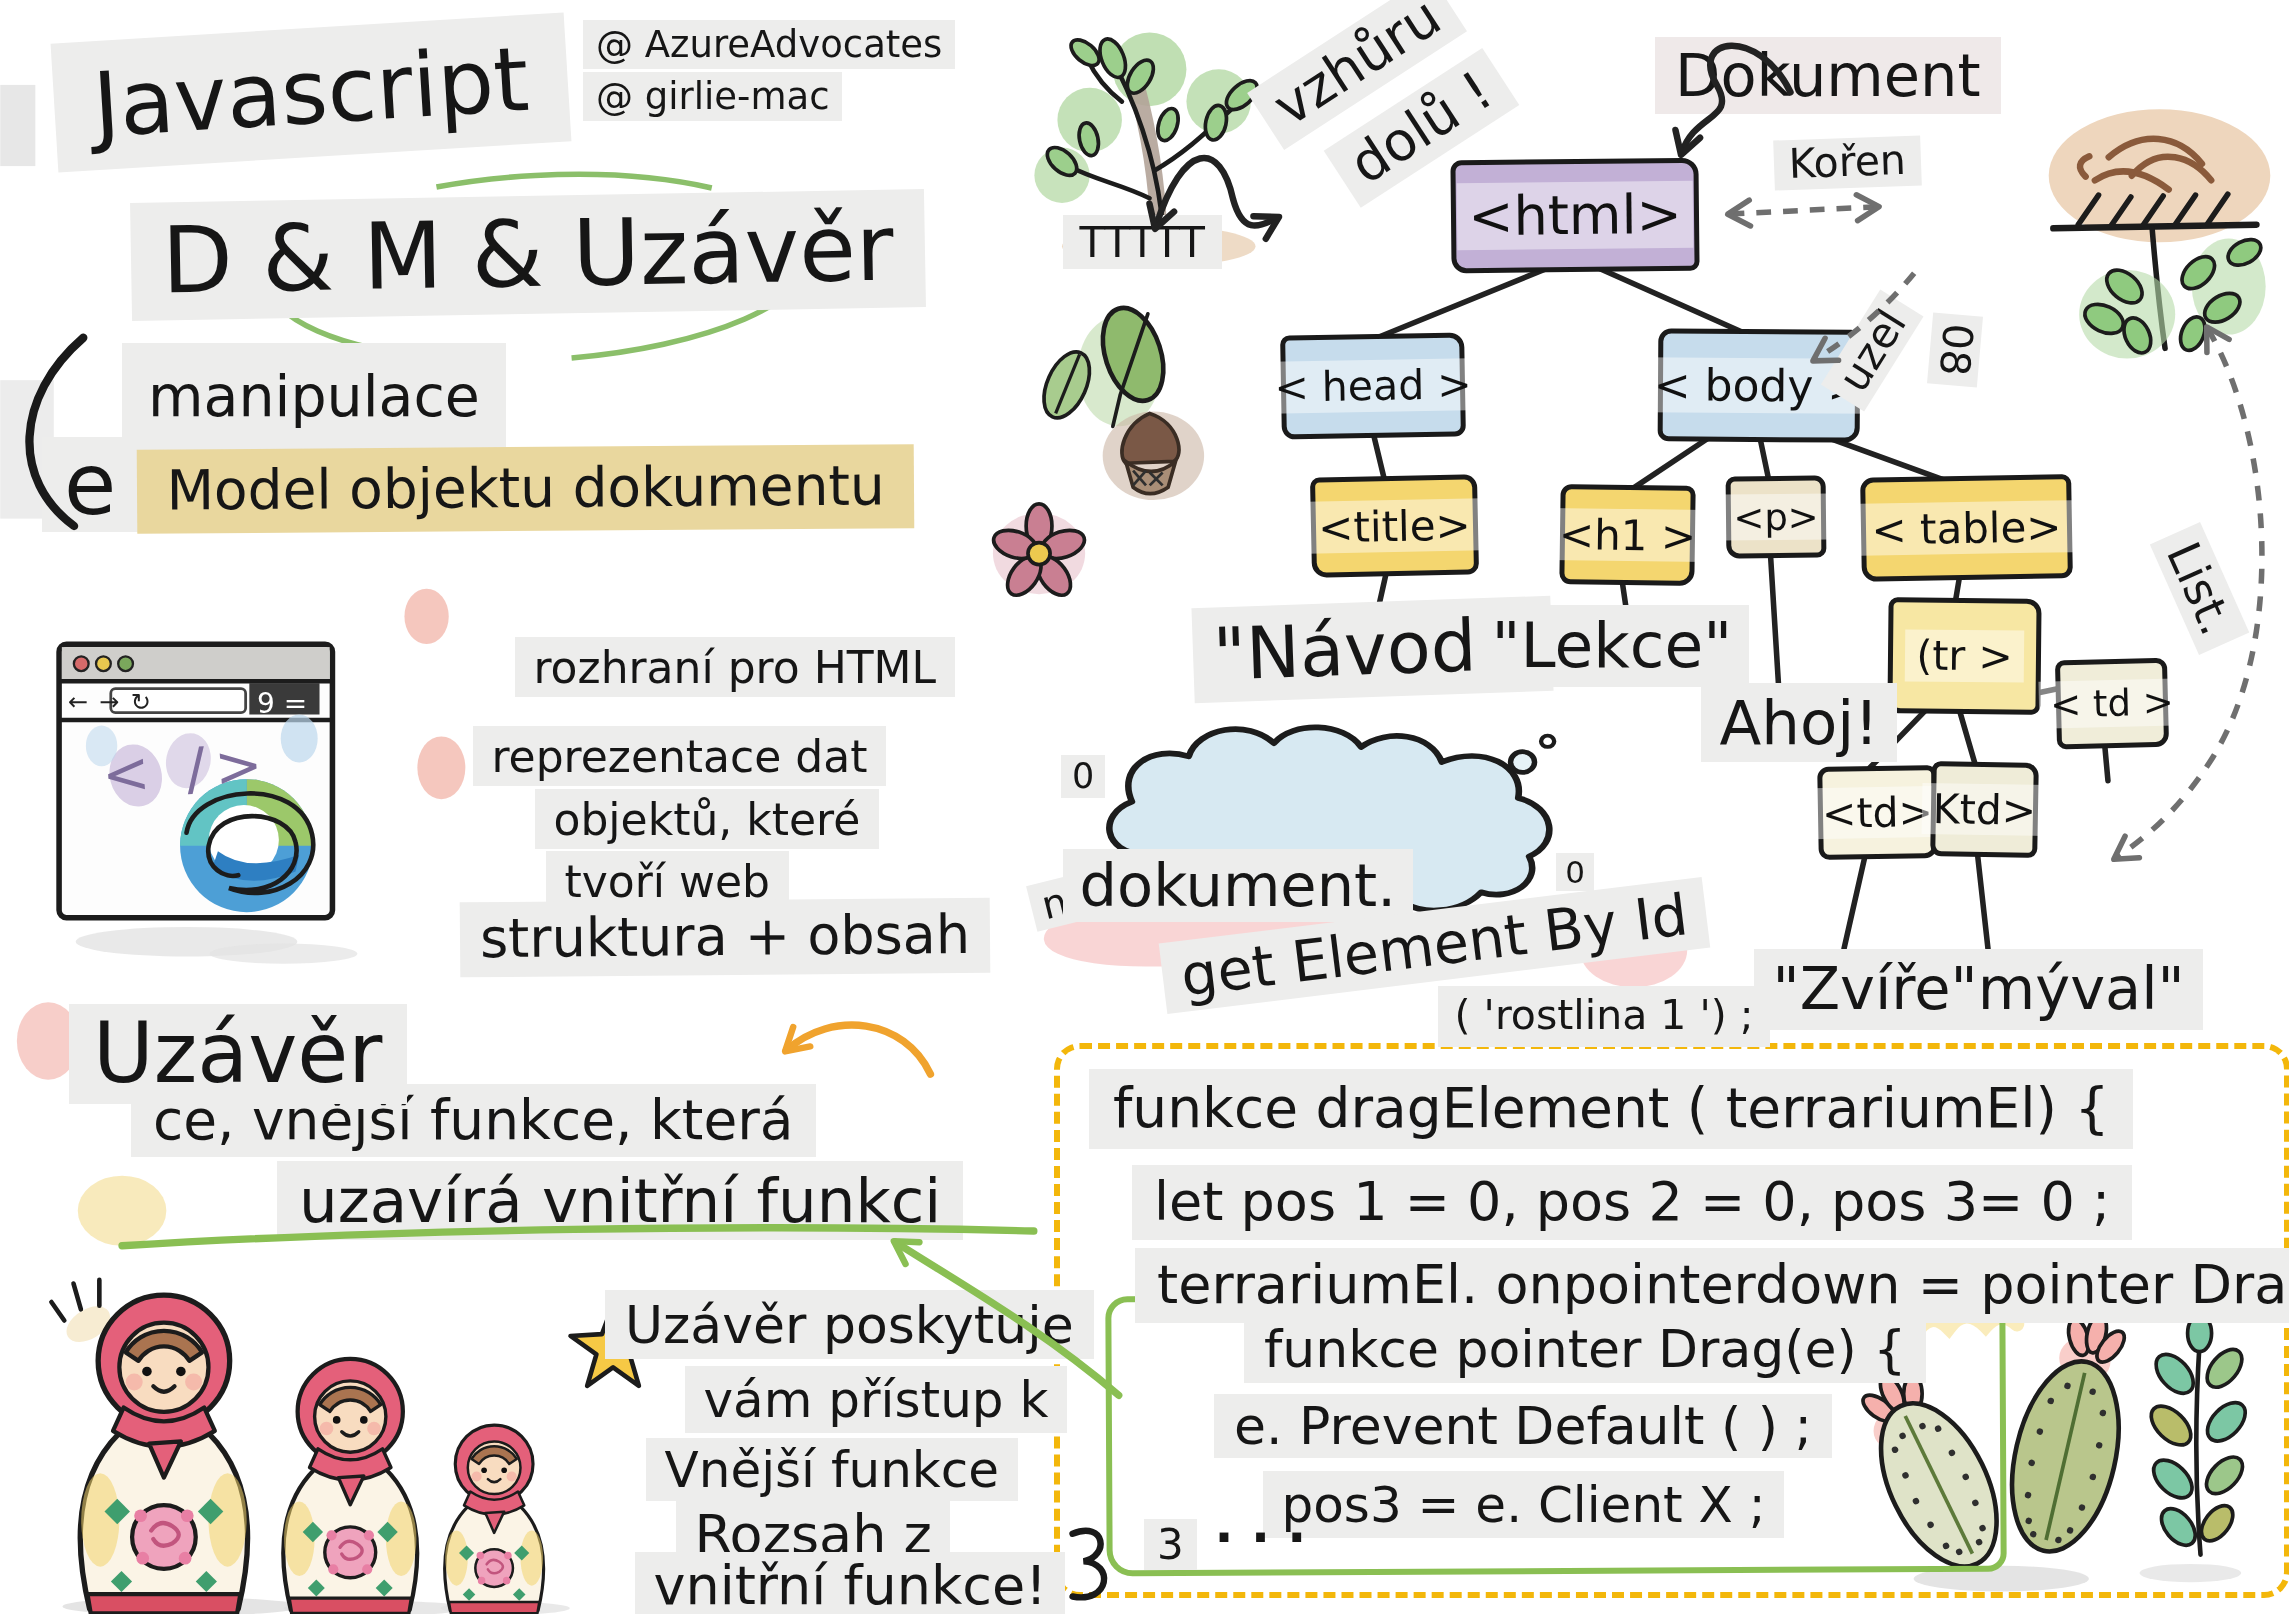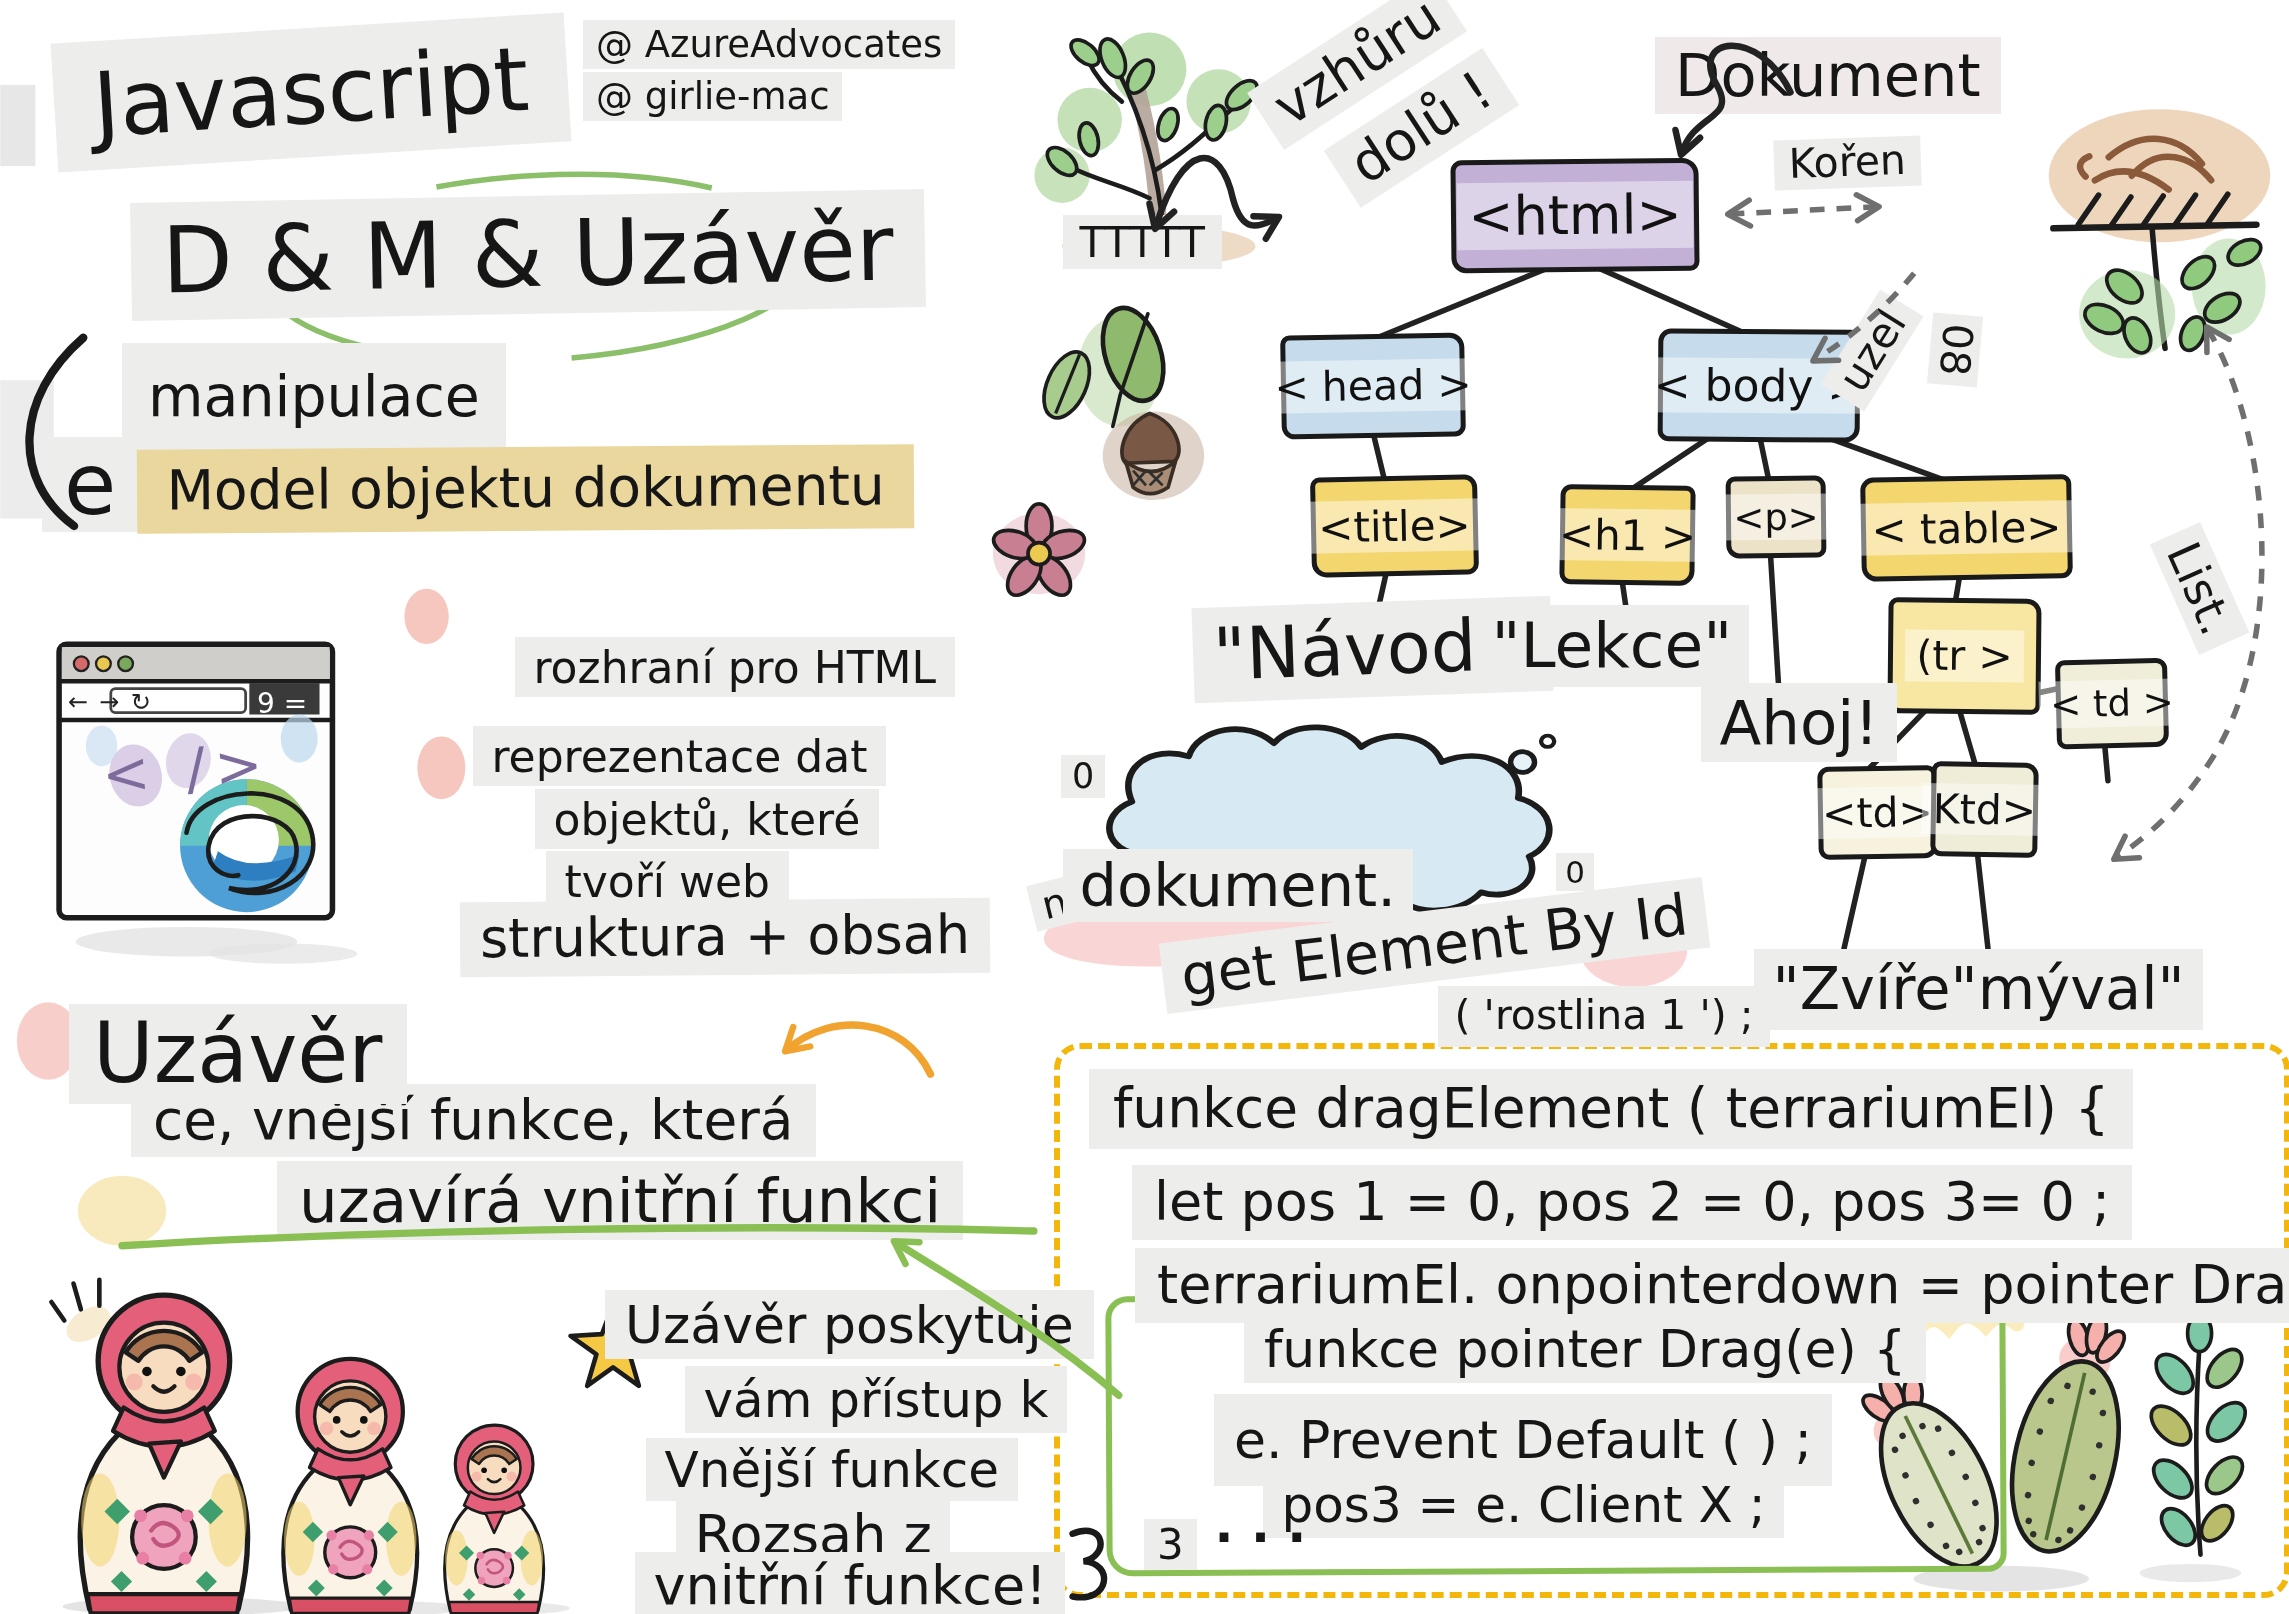--- a/index.html
+++ b/index.html
@@ -298,21 +298,21 @@
     <path d="M52,6 L64,38 L98,40 L70,60 L80,94 L52,74 L24,94 L34,60 L6,40 L40,38 Z" fill="#f6c945" stroke="#1c1c1c" stroke-width="5" stroke-linejoin="round"></path>
   </svg>
 
   <div class="frame" style="left:1054px;top:1043px;width:1224px;height:543px;border:6.5px dashed #f3b70b;border-radius:26px"></div>
   <div class="frame" style="left:1106px;top:1294px;width:888px;height:268px;border:6.5px solid #8abf53;border-radius:22px 29.5px 18.5px 26px;transform:rotate(-.3deg)"></div>
 
   <div class="lbl" style="left:1089px;top:1069px;font-size:55px;padding:9.2px 24px">funkce dragElement ( terrariumEl) {</div>
   <div class="lbl" style="left:1132px;top:1165px;font-size:54px;padding:7.4px 22px">let pos 1 = 0, pos 2 = 0, pos 3= 0 ;</div>
   <div class="lbl" style="left:1135px;top:1248px;font-size:54px;padding:7.4px 22px">terrariumEl. onpointerdown = pointer Drag;</div>
   <div class="lbl" style="left:1244px;top:1314px;font-size:52px;padding:5.5px 20px">funkce pointer Drag(e) {</div>
-  <div class="lbl" style="left:1214px;top:1394px;font-size:52px;padding:17px 20px">e. Prevent Default ( ) ;</div>
+  <div class="lbl" style="left:1214px;top:1394px;font-size:52px;padding:3px 20px">e. Prevent Default ( ) ;</div>
   <div class="lbl" style="left:1263px;top:1471px;font-size:50px;padding:5.5px 18.5px">pos3 = e. Client X ;</div>
   <div class="lbl" style="left:1209px;top:1497px;font-size:50px;padding:0 5.5px;background:transparent;font-weight:bold">. . .</div>
   <div class="lbl" style="left:1144px;top:1519px;font-size:42px;padding:1.8px 13px">3</div>
 
   <svg class="illo" style="left:1826px;top:1285px" width="452" height="305" viewBox="0 0 490 330">
     <path d="M55,58 q22,-32 42,-6 q16,-26 36,-6 q18,-24 40,-2 q16,-18 34,-2" stroke="#f9e9b0" stroke-width="16" fill="none" opacity=".85" stroke-linecap="round"></path>
     <ellipse cx="190" cy="318" rx="95" ry="14" fill="#d9d9d9" opacity=".7"></ellipse>
     <ellipse cx="395" cy="312" rx="55" ry="10" fill="#e0e0e0" opacity=".7"></ellipse>
     <g transform="rotate(-26 125 215)">
       <ellipse cx="108" cy="140" rx="26" ry="22" fill="#f6b9b4" opacity=".7"></ellipse>

